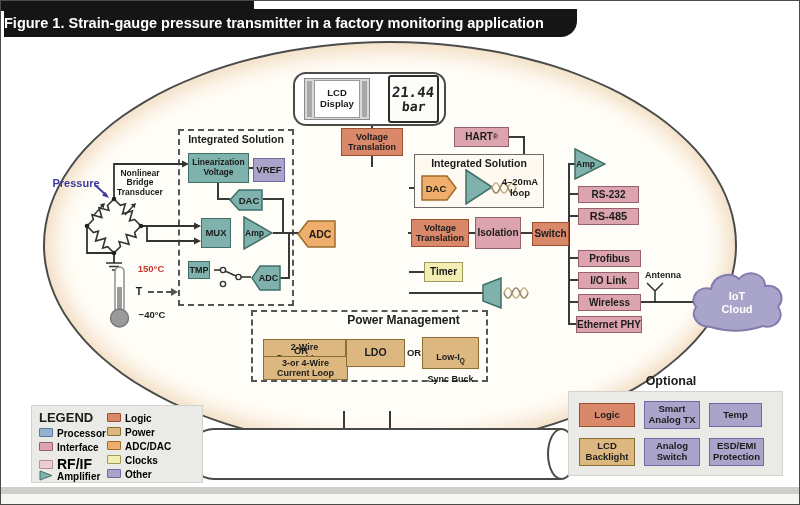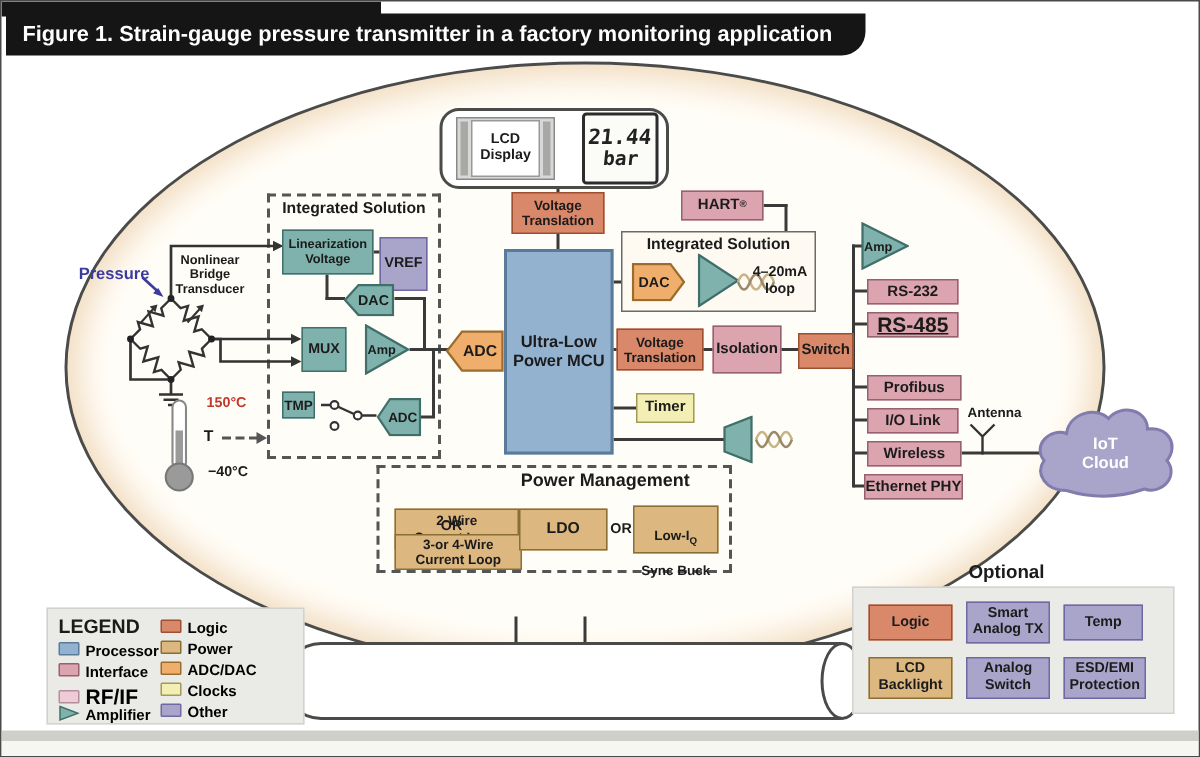--- a/index.html
+++ b/index.html
@@ -33,21 +33,21 @@
   .sw-oth{background:#a9a4c9;border:1px solid #6f68a2;}
   .seg{font-family:"DejaVu Sans Mono",monospace;font-weight:bold;color:#222;transform:skewX(-6deg);line-height:1.05;}
 </style>
 </head>
 <body>
 
 <div id="stage">
 
   <div class="abs" style="left:0;top:0;width:253px;height:10px;background:#151515;"></div>
   <div class="abs" style="left:3px;top:8px;width:573px;height:28px;background:#151515;border-radius:0 0 16px 0;">
-    <div style="color:#fff;font-weight:bold;font-size:14.5px;line-height:28px;padding-left:11px;white-space:nowrap;">Figure 1. Strain-gauge pressure transmitter in a factory monitoring application</div>
+    <div style="color:#fff;font-weight:bold;font-size:14.5px;line-height:28px;white-space:nowrap;">Figure 1. Strain-gauge pressure transmitter in a factory monitoring application</div>
   </div>
 
   <div class="abs" style="left:42px;top:40px;width:694px;height:408px;border:2.5px solid #4b4b49;border-radius:50%;
               background:#fffdf7;box-shadow:inset 0 0 20px 8px #f2dcc0;box-sizing:border-box;"></div>
 
   <div class="vl" style="left:342px;top:410px;height:18px;"></div>
   <div class="vl" style="left:388px;top:410px;height:18px;"></div>
 
   <div class="abs" style="left:0;top:486px;width:800px;height:7px;background:#cfcfca;"></div>
   <div class="abs" style="left:0;top:493px;width:800px;height:12px;background:#f6f6f3;"></div>
@@ -129,21 +129,21 @@
     <circle cx="12.5" cy="53" r="9" fill="#9a9a9a" stroke="#777" stroke-width="1.4"></circle>
   </svg>
   <div class="blk" style="left:131px;top:262px;width:38px;height:12px;font-size:9.5px;color:#c0392b;">150°C</div>
   <div class="blk" style="left:131px;top:284px;width:14px;height:14px;font-size:10.5px;">T</div>
   <div class="abs" style="left:147px;top:290px;width:24px;border-top:2px dashed #555;"></div>
   <div class="abs" style="left:170px;top:287px;width:0;height:0;border-left:7px solid #555;border-top:4px solid transparent;border-bottom:4px solid transparent;"></div>
   <div class="blk" style="left:131px;top:308px;width:40px;height:12px;font-size:9.5px;">−40°C</div>
 
   <div class="blk teal" style="left:187px;top:152px;width:61px;height:30px;font-size:8.5px;">Linearization
 Voltage</div>
-  <div class="blk lav" style="left:252px;top:157px;width:32px;height:36px;font-size:9.5px;">VREF</div>
+  <div class="blk lav" style="left:252px;top:157px;width:32px;height:24px;font-size:9.5px;">VREF</div>
   <div class="shape" style="left:228px;top:188px;width:34px;height:22px;display:flex;align-items:center;justify-content:center;">
     <svg width="34" height="22">
         <polygon points="10,1 33,1 33,21 10,21 1,11" fill="#7fb2ac" stroke="#3f6f68" stroke-width="1.5"></polygon>
       </svg>
     <span style="font-size:9.5px;padding-left:6px;">DAC</span>
   </div>
   <div class="blk teal" style="left:200px;top:217px;width:30px;height:30px;font-size:9.5px;">MUX</div>
   <div class="shape" style="left:242px;top:215px;width:30px;height:34px;display:flex;align-items:center;">
     <svg width="30" height="34">
         <polygon points="1,1 29,17 1,33" fill="#7fb2ac" stroke="#3f6f68" stroke-width="1.5"></polygon>
@@ -166,22 +166,20 @@
     <span style="font-size:9px;padding-left:5px;">ADC</span>
   </div>
 
   <div class="shape" style="left:296px;top:219px;width:39px;height:28px;display:flex;align-items:center;justify-content:center;">
     <svg width="39" height="28">
         <polygon points="11,1 38,1 38,27 11,27 1,14" fill="#f0ae6c" stroke="#9c6c2c" stroke-width="1.5"></polygon>
       </svg>
     <span style="font-size:10.5px;padding-left:7px;">ADC</span>
   </div>
 
-  <div class="blk blueB" style="left:335px;top:165px;width:73px;height:137px;font-size:11px;">Ultra-Low
-Power MCU</div>
 
   <div class="abs" style="left:292px;top:71px;width:153px;height:54px;background:#fff;border:2px solid #4b4b49;border-radius:13px;box-sizing:border-box;"></div>
   <div class="abs" style="left:303px;top:77px;width:66px;height:42px;background:#d8d8d6;border:1px solid #8a8a88;box-sizing:border-box;"></div>
   <div class="abs" style="left:306px;top:80px;width:5px;height:36px;background:#a8a8a6;"></div>
   <div class="abs" style="left:361px;top:80px;width:5px;height:36px;background:#a8a8a6;"></div>
   <div class="blk" style="left:313px;top:79px;width:46px;height:38px;background:#fff;border:1px solid #999;font-size:9.5px;">LCD
 Display</div>
   <div class="abs" style="left:387px;top:74px;width:51px;height:48px;background:#fbfbf8;border:2.5px solid #2c2c2c;border-radius:3px;box-sizing:border-box;
               display:flex;flex-direction:column;align-items:center;justify-content:center;">
     <div class="seg" style="font-size:14px;">21.44</div>
@@ -218,21 +216,21 @@
   <div class="blk rose" style="left:474px;top:216px;width:46px;height:32px;font-size:10px;">Isolation</div>
   <div class="blk salmon" style="left:531px;top:221px;width:37px;height:24px;font-size:10px;">Switch</div>
 
   <div class="shape" style="left:573px;top:147px;width:32px;height:32px;display:flex;align-items:center;">
     <svg width="32" height="32">
         <polygon points="1,1 31,16 1,31" fill="#7fb2ac" stroke="#3f6f68" stroke-width="1.5"></polygon>
       </svg>
     <span style="font-size:8.5px;padding-left:2px;">Amp</span>
   </div>
   <div class="blk rose" style="left:577px;top:185px;width:61px;height:17px;font-size:10px;">RS-232</div>
-  <div class="blk rose" style="left:577px;top:207px;width:61px;height:17px;font-size:14px;text-decoration:underline;">RS-485</div>
+  <div class="blk rose" style="left:577px;top:207px;width:61px;height:17px;font-size:11px;">RS-485</div>
   <div class="blk rose" style="left:577px;top:249px;width:63px;height:17px;font-size:10px;">Profibus</div>
   <div class="blk rose" style="left:577px;top:271px;width:61px;height:17px;font-size:10px;">I/O Link</div>
   <div class="blk rose" style="left:577px;top:293px;width:63px;height:17px;font-size:10px;">Wireless</div>
   <div class="blk rose" style="left:575px;top:315px;width:66px;height:17px;font-size:10px;">Ethernet PHY</div>
 
   <div class="blk" style="left:638px;top:268px;width:48px;height:12px;font-size:9px;">Antenna</div>
   <svg class="abs" style="left:644px;top:280px;" width="20" height="24" viewBox="0 0 20 24">
     <path d="M2,2 L10,10 M18,2 L10,10 M10,10 V22" stroke="#333" fill="none" stroke-width="1.6"></path>
   </svg>
 

